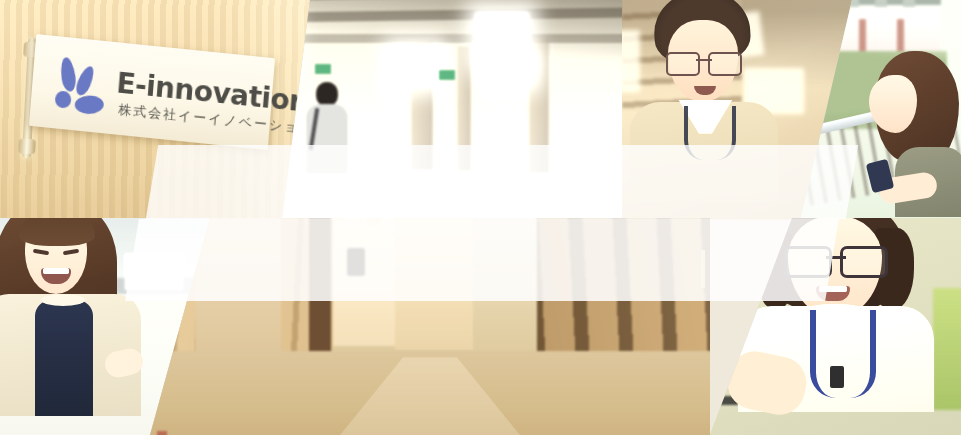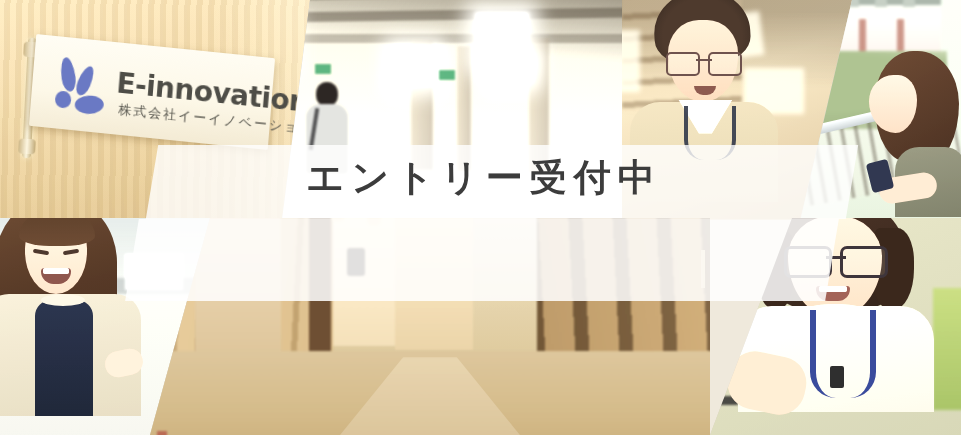--- a/index.html
+++ b/index.html
@@ -454,16 +454,15 @@
       </div>
     </div>
   </div>
 
   <div class="banner-wrap">
     <div class="band band-a"></div>
     <div class="band band-b"></div>
   </div>
 
   <div class="banner-text">
-    <div class="headline">エントリー受付中</div>
   </div>
 
 </div>
 
 </body></html>

